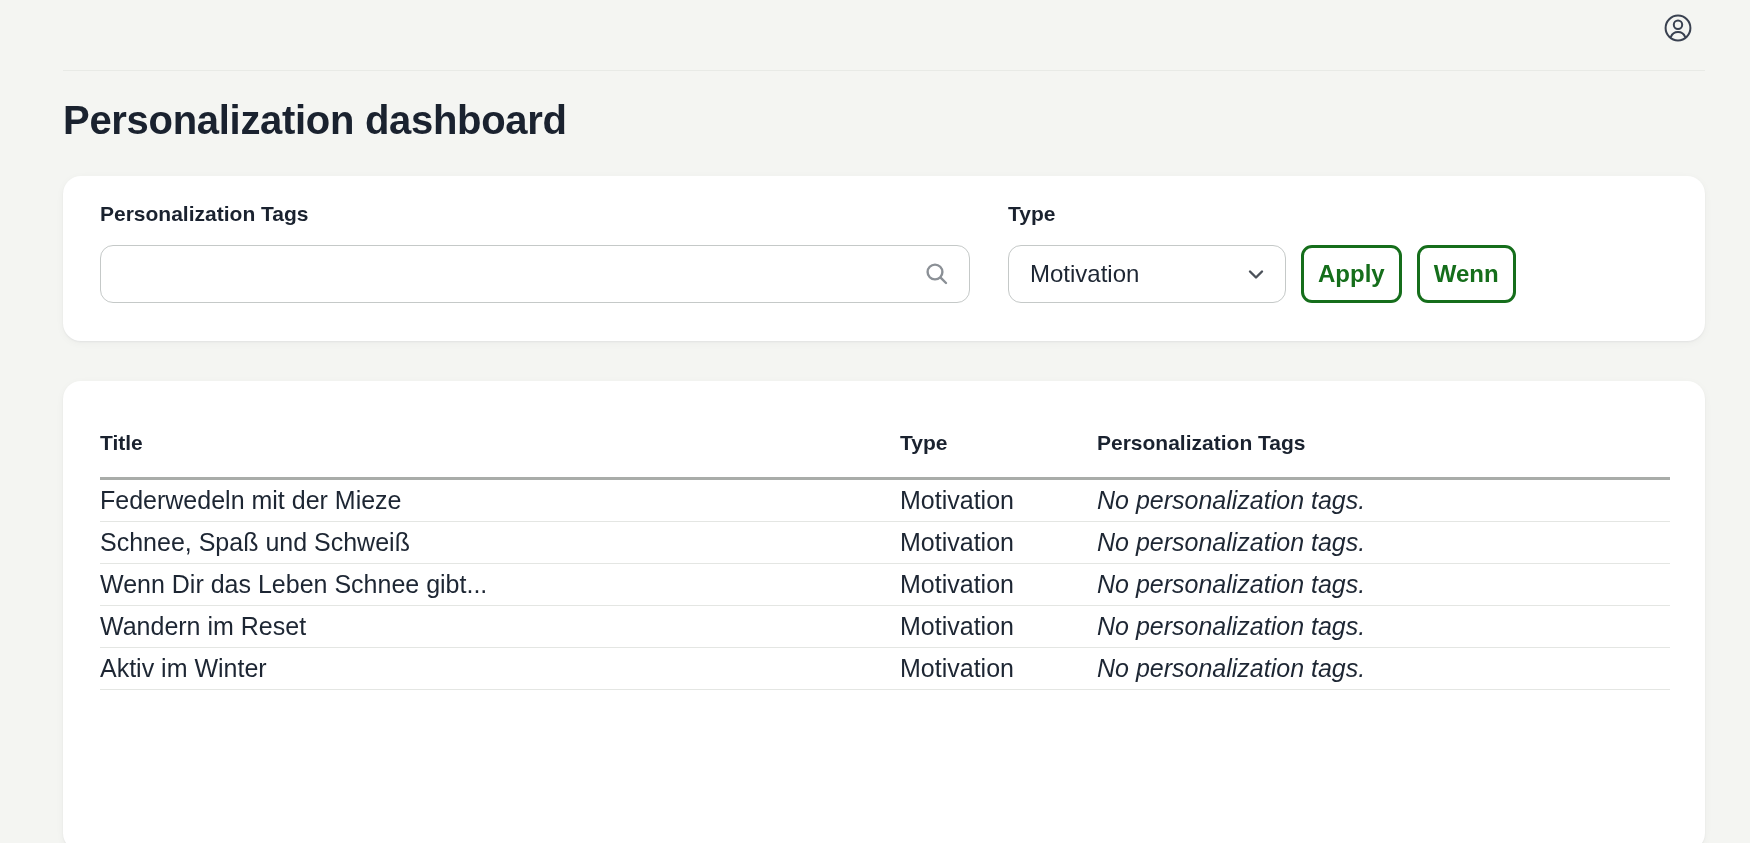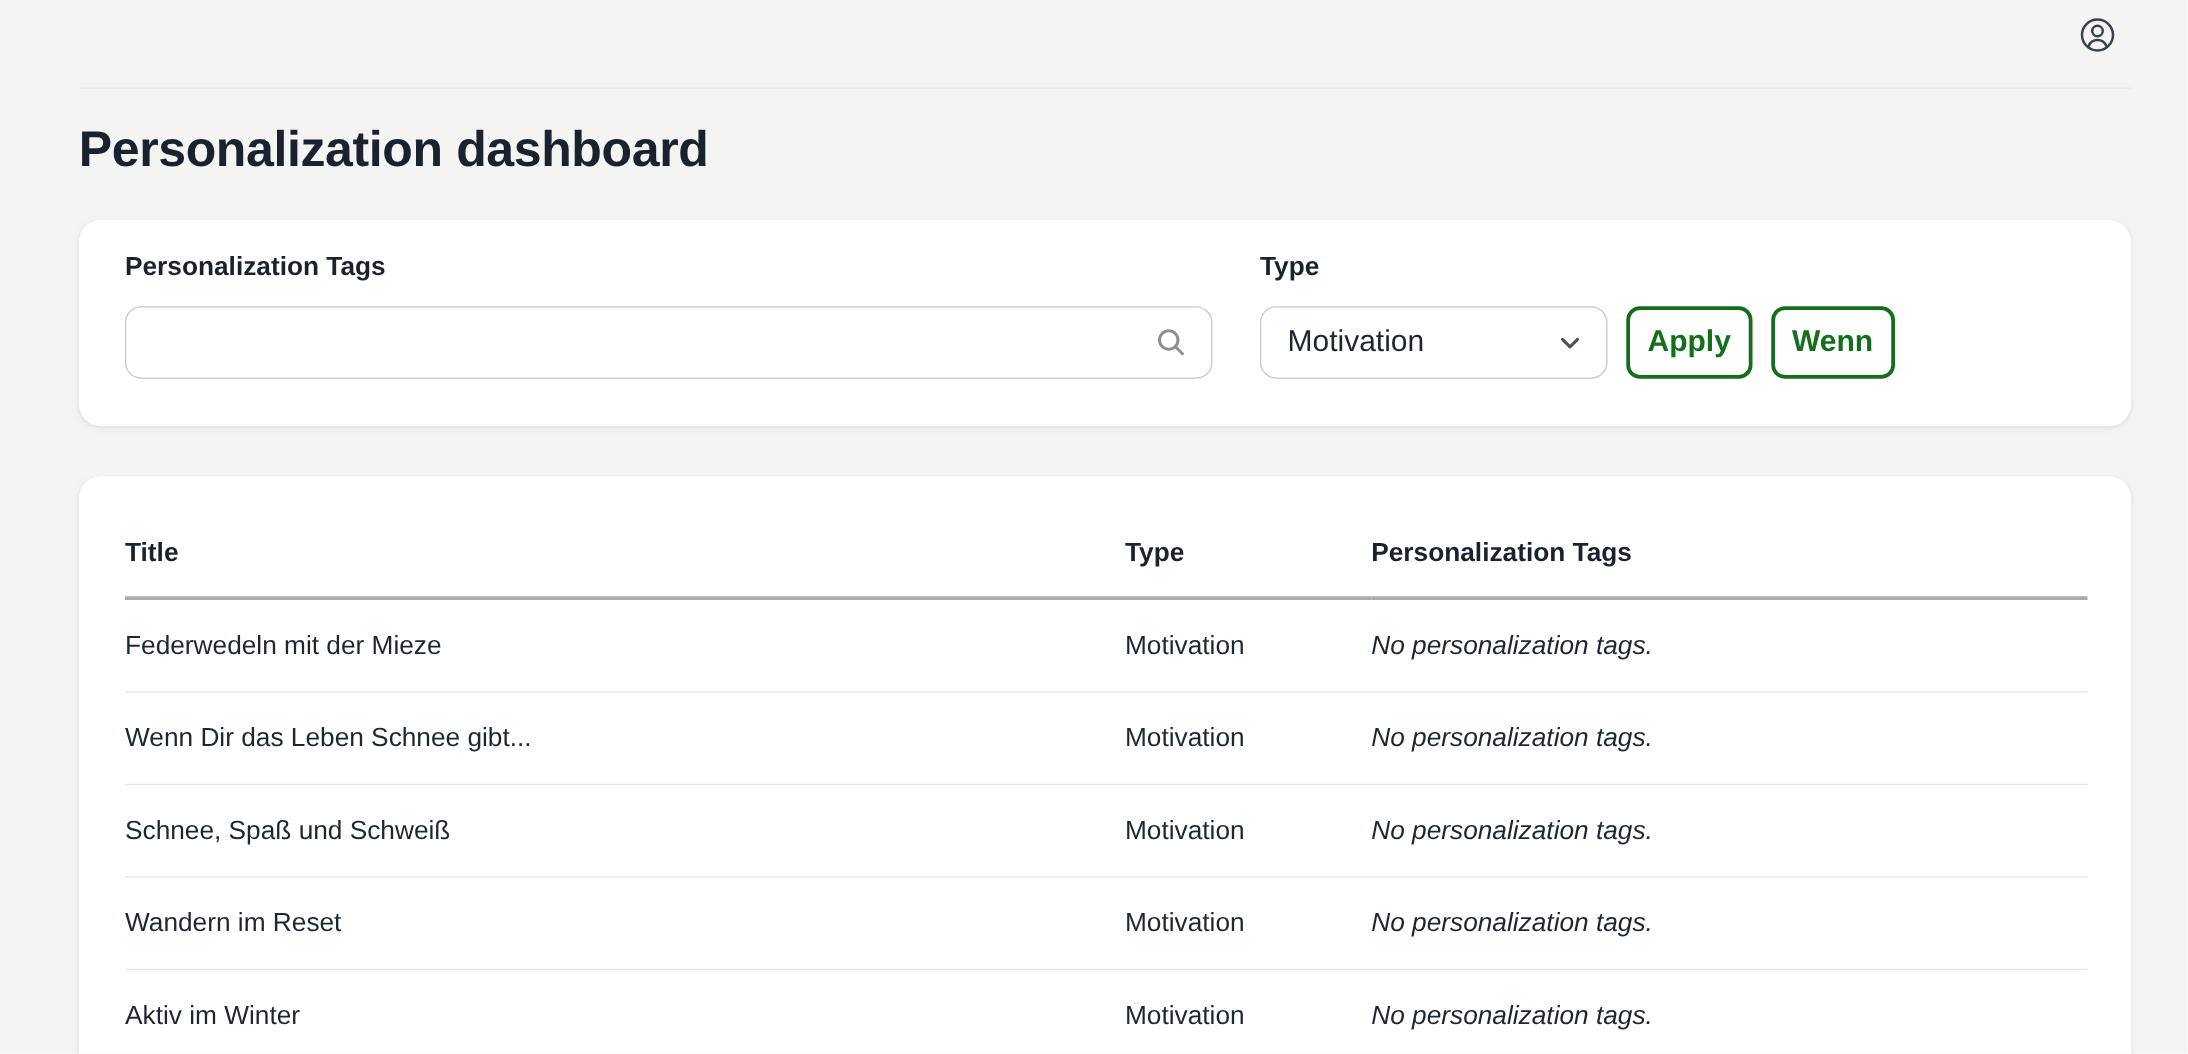--- a/index.html
+++ b/index.html
@@ -79,22 +79,22 @@
     margin-top:40px;
     padding:0 35px 30px 37px;
     min-height:470px;
   }
   table{width:100%;border-collapse:collapse;table-layout:fixed;}
   th{
     text-align:left;font-size:21px;font-weight:700;color:var(--heading);
     padding:50px 0 22px 0;border-bottom:3px solid var(--table-header-rule);
   }
   td{
-    font-size:21px;line-height:25px;color:var(--text-primary);
-    padding:24px 0;border-bottom:1px solid var(--row-divider);
+    font-size:25px;line-height:25px;color:var(--text-primary);
+    padding:8px 0;border-bottom:1px solid var(--row-divider);
     overflow:hidden;white-space:nowrap;text-overflow:ellipsis;
   }
   .col-title{width:800px;}
   .col-type{width:197px;}
   .c-tags{font-style:italic;}
 </style>
 </head>
 <body>
 
 <header class="topbar">
@@ -148,26 +148,26 @@
           <th>Personalization Tags</th>
         </tr>
       </thead>
       <tbody>
         <tr>
           <td>Federwedeln mit der Mieze</td>
           <td>Motivation</td>
           <td class="c-tags">No personalization tags.</td>
         </tr>
         <tr>
-          <td>Wenn Dir das Leben Schnee gibt...</td>
+          <td>Schnee, Spaß und Schweiß</td>
           <td>Motivation</td>
           <td class="c-tags">No personalization tags.</td>
         </tr>
         <tr>
-          <td>Schnee, Spaß und Schweiß</td>
+          <td>Wenn Dir das Leben Schnee gibt...</td>
           <td>Motivation</td>
           <td class="c-tags">No personalization tags.</td>
         </tr>
         <tr>
           <td>Wandern im Reset</td>
           <td>Motivation</td>
           <td class="c-tags">No personalization tags.</td>
         </tr>
         <tr>
           <td>Aktiv im Winter</td>

